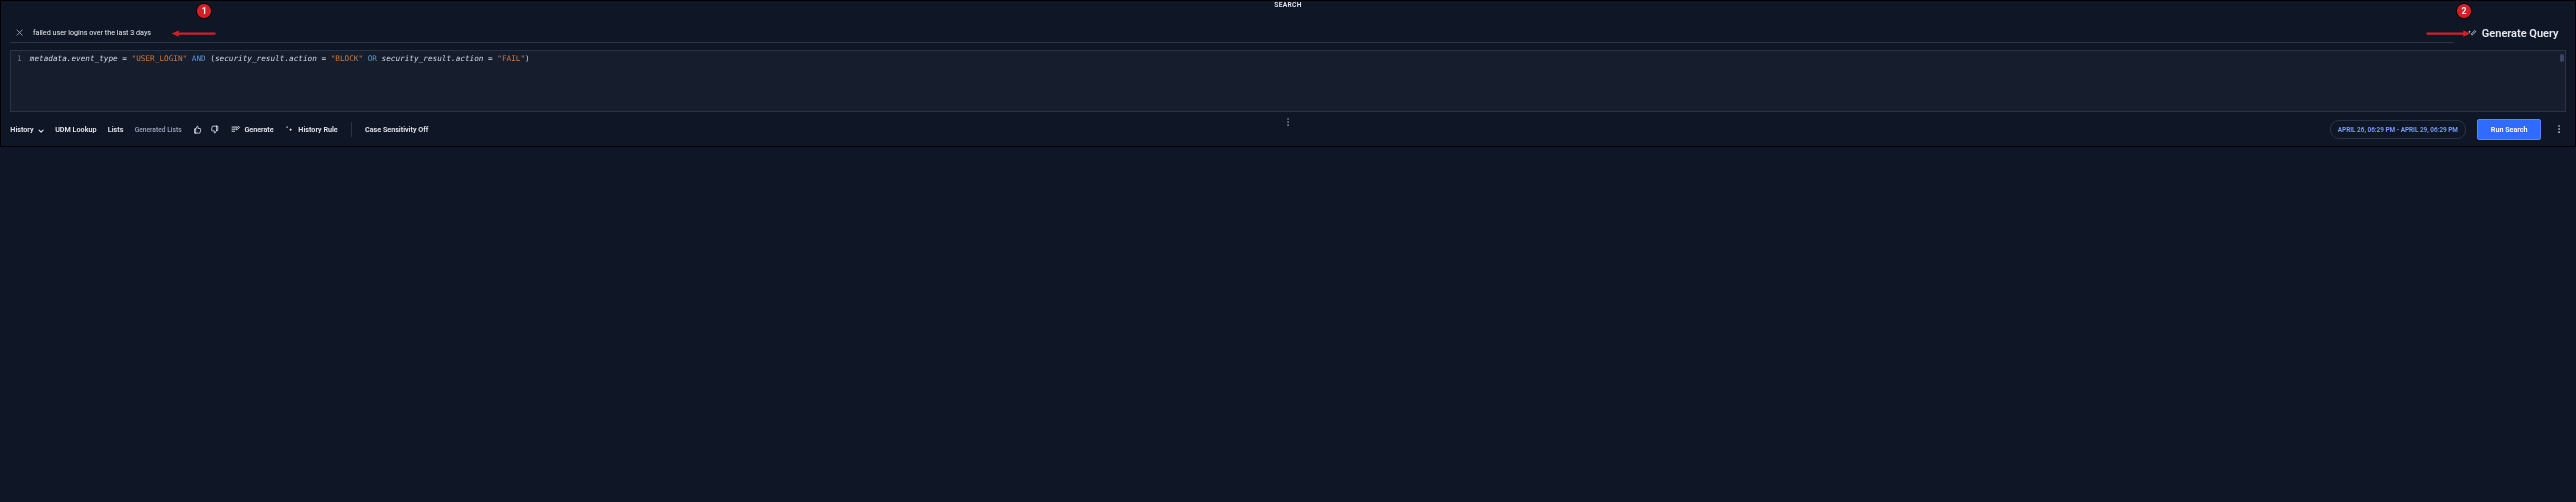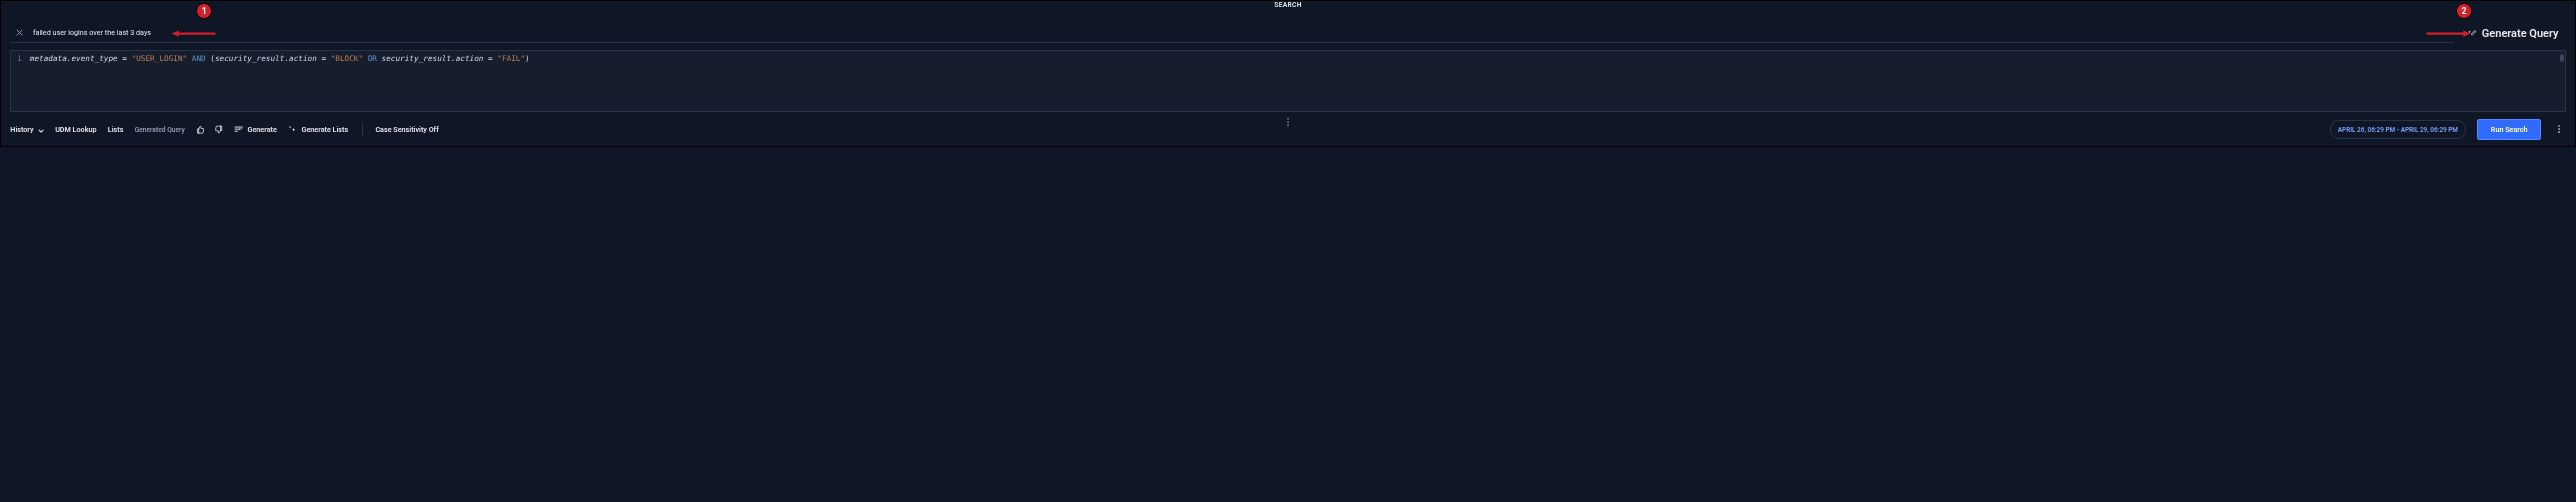--- a/index.html
+++ b/index.html
@@ -295,21 +295,21 @@
       <span>History</span>
       <span>
         <svg width="6.2" height="6.2" viewBox="0 0 12 12">
             <path d="M2 4 L6 8 L10 4" stroke="currentColor" stroke-width="2" fill="none" stroke-linecap="round" stroke-linejoin="round"></path>
           </svg>
       </span>
     </span>
     <span class="btn-flat">UDM Lookup</span>
     <span class="btn-flat">Lists</span>
 
-    <span class="gen-query-label">Generated Query</span>
+    <span class="gen-query-label">Generated Lists</span>
     <span class="thumbs">
       <span>
         <svg width="9.3" height="9.3" viewBox="0 0 24 24" fill="none" stroke="currentColor" stroke-width="2" stroke-linecap="round" stroke-linejoin="round">
             <path d="M7 10v11"></path>
             <path d="M7 21H4V10h3"></path>
             <path d="M7 10l4-7a2 2 0 0 1 2 2v4h5a2 2 0 0 1 2 2l-1.5 8a2 2 0 0 1-2 2H7"></path>
           </svg>
       </span>
       <span>
         <svg width="9.3" height="9.3" viewBox="0 0 24 24" fill="none" stroke="currentColor" stroke-width="2" stroke-linecap="round" stroke-linejoin="round">
@@ -332,21 +332,21 @@
       <span>Generate</span>
     </span>
 
     <span class="btn-flat">
       <span>
         <svg width="9.3" height="9.3" viewBox="0 0 18 18" fill="currentColor">
             <path d="M4 2 L4.7 3.4 L6.1 4.1 L4.7 4.8 L4 6.2 L3.3 4.8 L1.9 4.1 L3.3 3.4 Z"></path>
             <path d="M11 6 L12 8 L14 9 L12 10 L11 12 L10 10 L8 9 L10 8 Z"></path>
           </svg>
       </span>
-      <span>Generate Lists</span>
+      <span>History Rule</span>
     </span>
 
     <span class="vdivider"></span>
 
     <span class="btn-flat">Case Sensitivity Off</span>
 
     <span class="b-spacer"></span>
 
     <span class="time-range">APRIL 26, 06:29 PM - APRIL 29, 06:29 PM</span>
 

